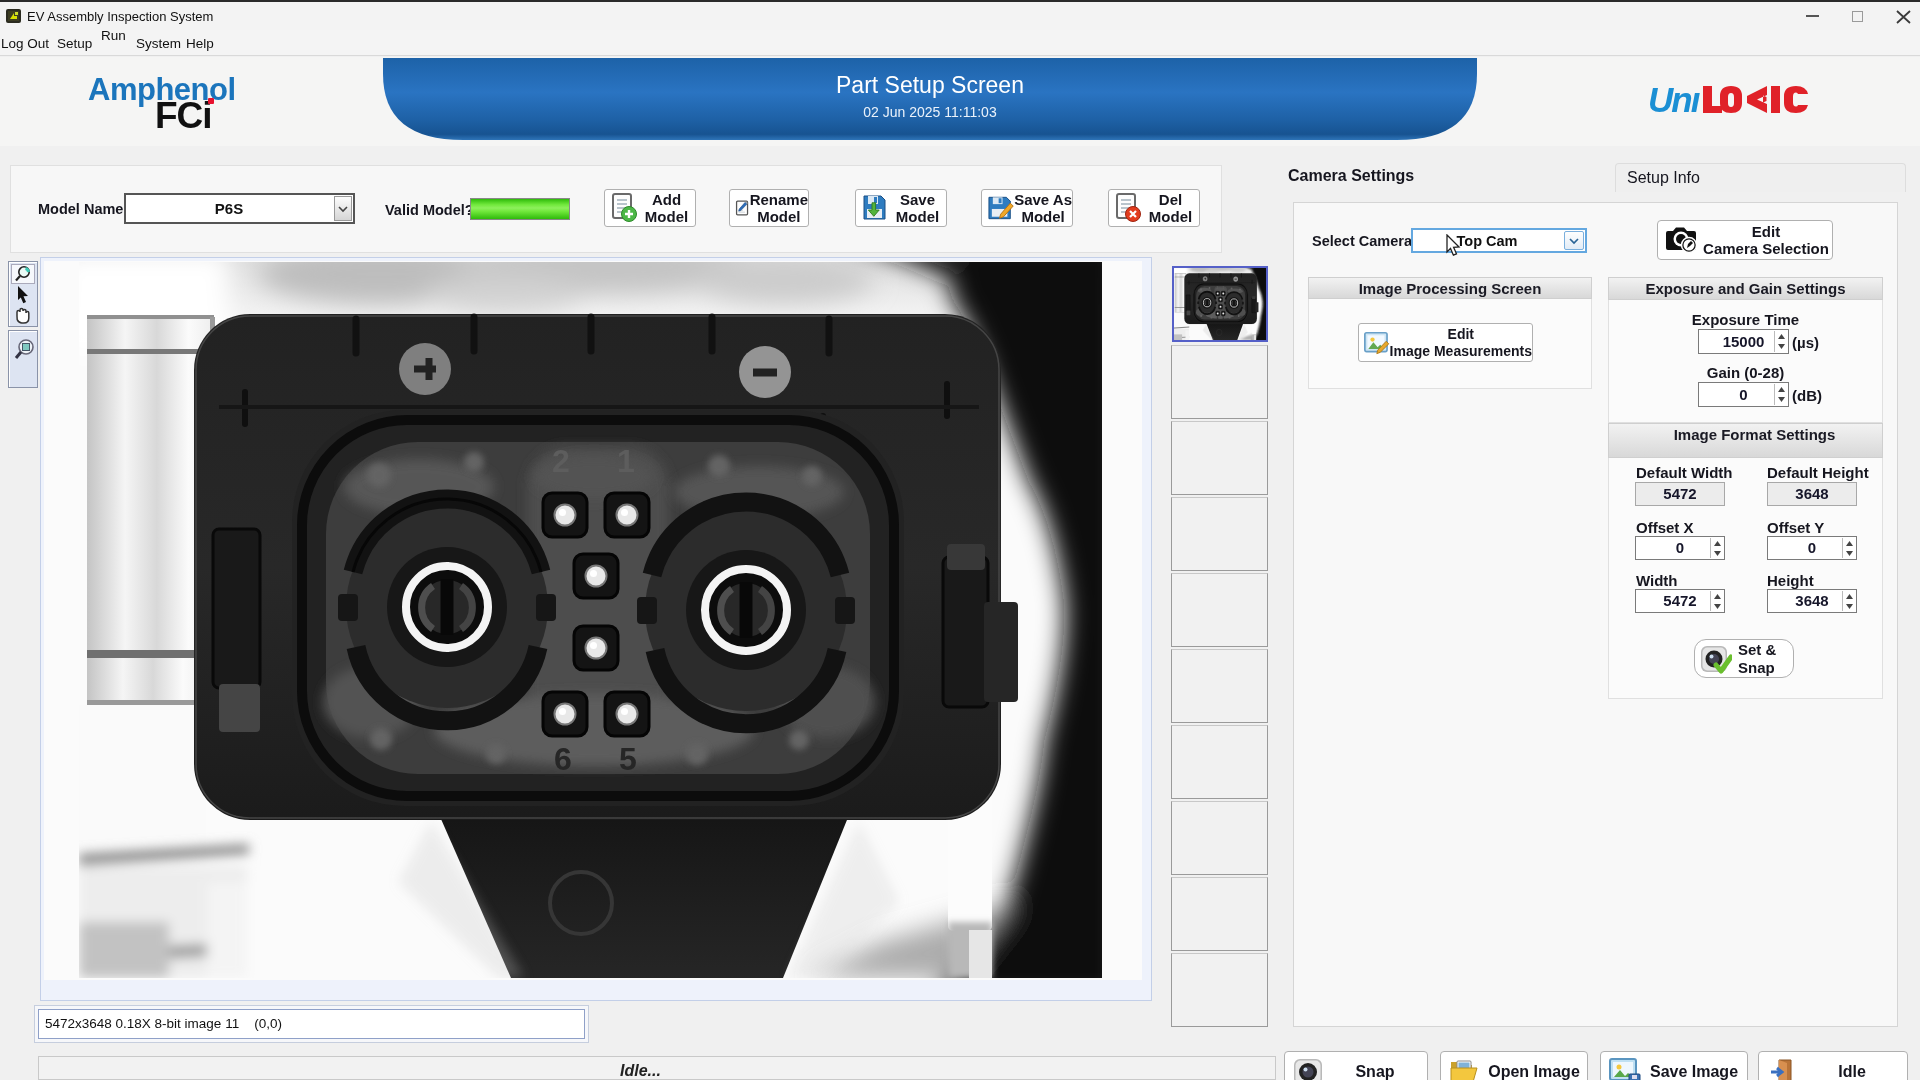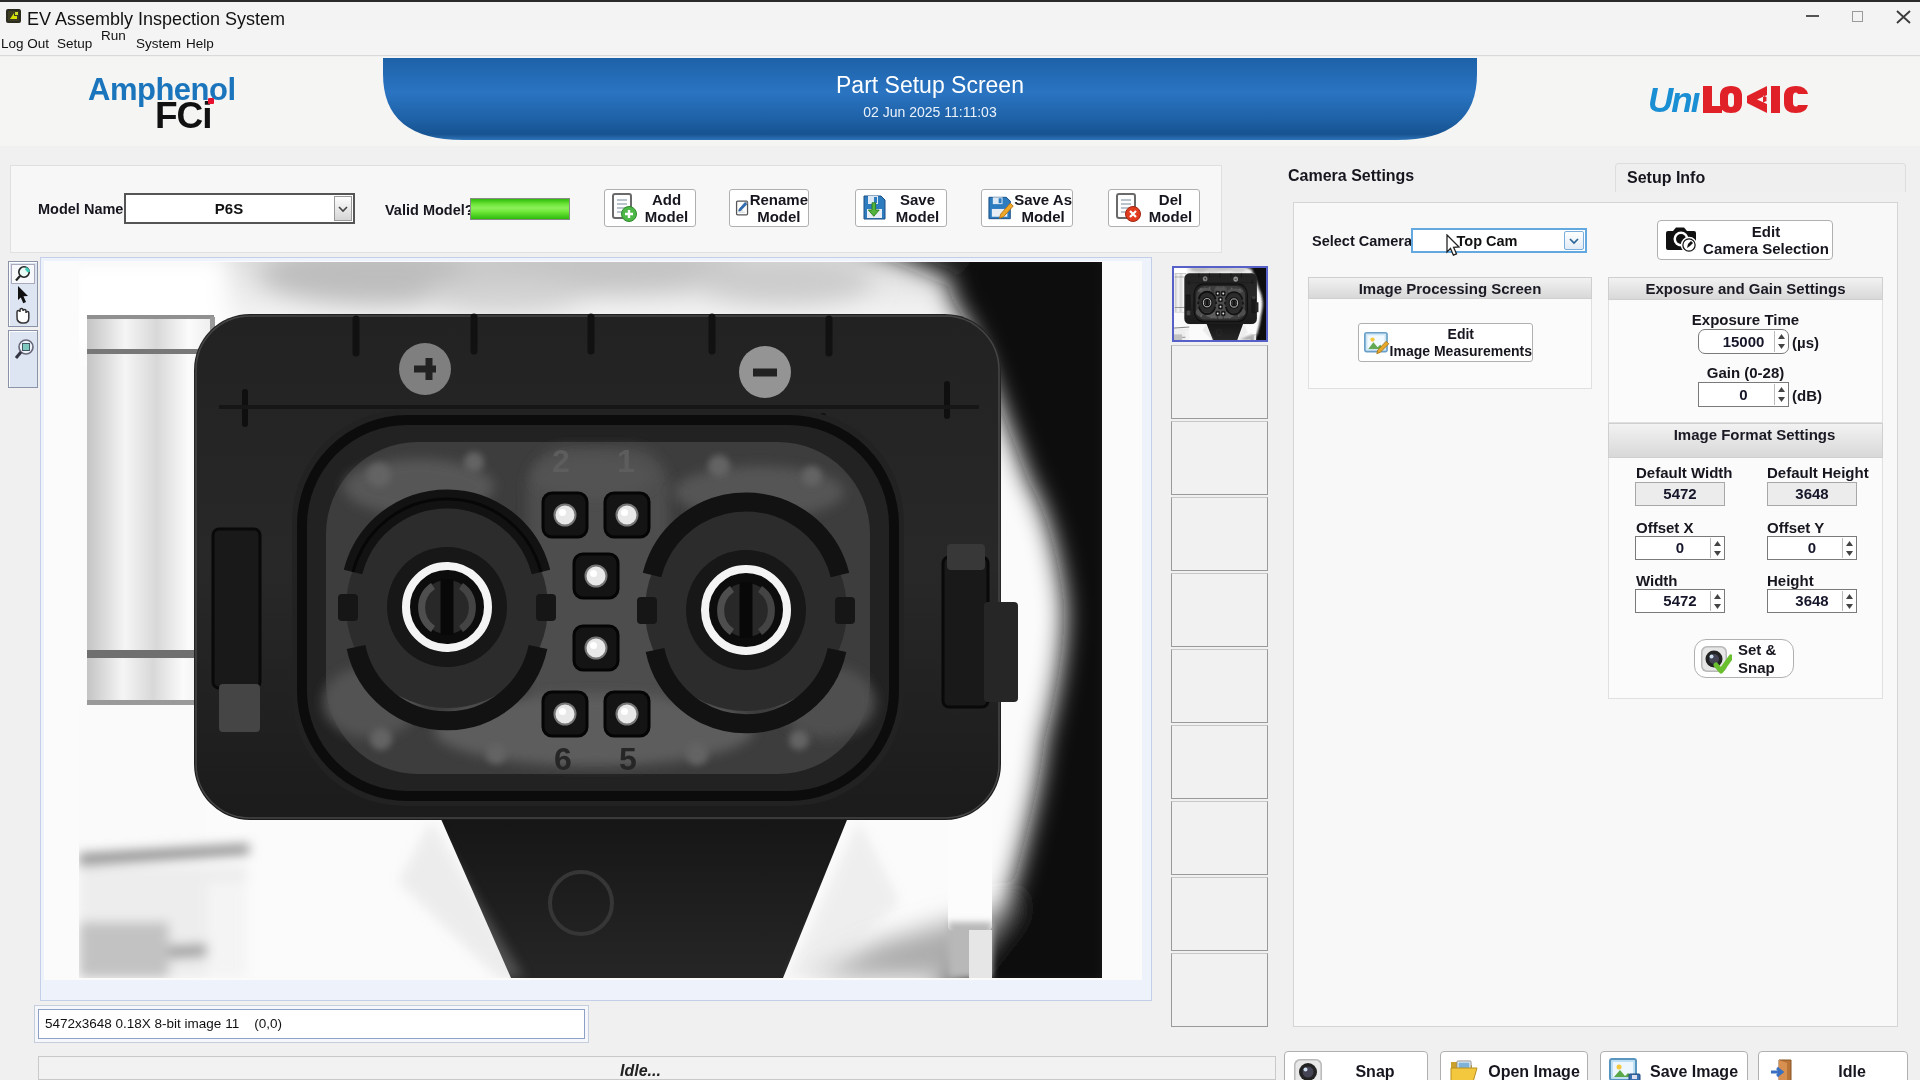--- a/index.html
+++ b/index.html
@@ -27,21 +27,21 @@
 
 <div class="abs" style="left:0;top:0;width:1920px;height:2px;background:#2a2a2a;"></div>
 
 <div class="abs" style="left:0;top:2px;width:1920px;height:28px;background:#f3f3f3;"></div>
 <svg class="abs" style="left:6px;top:8px" width="16" height="16">
   <rect x="0" y="1" width="15" height="14" rx="2" fill="#2b2b20"></rect>
   <rect x="2" y="3" width="11" height="10" fill="#3c3c22"></rect>
   <path d="M4,11 L8,5 L8,8 L11,8 L11,11 Z" fill="#d8e000"></path>
   <rect x="9" y="4" width="3" height="3" fill="#cddc29"></rect>
 </svg>
-<div class="abs" style="left:27px;top:9px;font-size:18px;color:#111;">EV Assembly Inspection System</div>
+<div class="abs" style="left:27px;top:9px;font-size:13px;color:#111;">EV Assembly Inspection System</div>
 
 <div class="abs" style="left:1806px;top:15px;width:13px;height:2px;background:#555;"></div>
 <div class="abs" style="left:1852px;top:11px;width:11px;height:11px;border:1.5px solid #9a9a9a;"></div>
 <svg class="abs" style="left:1896px;top:10px" width="15" height="14">
  <path d="M1,1 L14,13 M14,1 L1,13" stroke="#3a3a3a" stroke-width="1.8"></path>
 </svg>
 
 <div class="abs" style="left:0;top:30px;width:1920px;height:26px;background:#f4f4f4;border-bottom:1px solid #d9d9d9;"></div>
 <div class="abs" style="left:1px;top:36px;font-size:13.5px;color:#111;">Log&nbsp;Out</div>
 <div class="abs" style="left:57px;top:36px;font-size:13.5px;color:#111;">Setup</div>
@@ -416,21 +416,21 @@
   <svg style="margin-left:10px" width="28" height="28" viewBox="0 0 28 28">
     <path d="M10,2 h12 v24 h-12 Z" fill="#b97438" stroke="#8a5424"></path>
     <path d="M10,2 l8,3 v21 l-8,-2 Z" fill="#d89050"></path>
     <path d="M2,14 h9 M8,10 l5,4 -5,4" stroke="#3a70c0" stroke-width="3" fill="none"></path>
   </svg>
   <div class="tx">Idle</div>
 </div>
 
 <div class="abs" style="left:1615px;top:163px;width:291px;height:29px;background:#efefef;border:1px solid #ddd;border-bottom:none;border-radius:4px 4px 0 0;"></div>
 <div class="abs" style="left:1288px;top:167px;font-size:16px;font-weight:bold;color:#16161f;">Camera Settings</div>
-<div class="abs" style="left:1627px;top:169px;font-size:16px;font-weight:bold;color:#16161f;">Setup Info</div>
+<div class="abs" style="left:1627px;top:169px;font-size:16px;font-weight:normal;color:#16161f;">Setup Info</div>
 <div class="abs" style="left:1293px;top:202px;width:605px;height:825px;background:#f8f8f8;border:1px solid #d5d5d5;"></div>
 <div class="abs" style="left:1312px;top:233px;font-size:14.5px;font-weight:bold;color:#16161f;">Select Camera</div>
 <div class="abs" style="left:1411px;top:228px;width:176px;height:25px;background:#fff;border:2px solid #64a8e0;"></div>
 <div class="abs" style="left:1411px;top:233px;width:152px;text-align:center;font-size:14.5px;font-weight:bold;color:#111;">Top Cam</div>
 <div class="abs" style="left:1564px;top:231px;width:20px;height:19px;background:linear-gradient(#fefefe,#e2ecf6);border:1px solid #7aafdd;border-radius:2px;"></div>
 <svg class="abs" style="left:1568px;top:237px" width="12" height="8">
     <path d="M2,2 L6,6 L10,2" stroke="#2a6496" stroke-width="1.7" fill="none"></path>
   </svg>
 <svg class="abs" style="left:1445px;top:234px" width="18" height="26" viewBox="0 0 18 26">
   <path d="M2,1 L14,13 L8.6,13.3 L11.5,19.8 L8.4,21.2 L5.5,14.5 L2,18 Z" fill="#fff" stroke="#222" stroke-width="1.3"></path>
@@ -457,21 +457,21 @@
     <circle cx="10" cy="10" r="2.5" fill="#f3c73e"></circle>
     <path d="M5,21 l6,-8 5,6 3,-3 5,5 Z" fill="#63a852"></path>
     <path d="M26,12 L29,15 L19,25 L15,26.5 L16,22.5 Z" fill="#e8a82c" stroke="#a87414"></path>
   </svg>
   <div class="tx">Edit<br>Image Measurements</div>
 </div>
 
 <div class="abs" style="left:1608px;top:277px;width:275px;height:146px;background:#fbfbfb;border:1px solid #e0e0e0;"></div>
 <div class="hdrbar" style="left:1608px;top:277px;width:275px;height:23px;font-size:15px;line-height:22px;">Exposure and Gain Settings</div>
 <div class="abs" style="left:1608px;top:311px;width:275px;text-align:center;font-size:15px;font-weight:bold;color:#16161f;">Exposure Time</div>
-<div class="spinbox" style="left:1698px;top:329px;width:91px;height:25px;font-size:15px;line-height:23px;border-radius:7px;">15000
+<div class="spinbox" style="left:1698px;top:329px;width:91px;height:25px;font-size:15px;line-height:23px;">15000
   <div class="spinarr">
       <div>
         <svg width="7" height="5">
           <path d="M3.5,0 L7,5 H0 Z" fill="#444"></path>
         </svg>
       </div>
       <div>
         <svg width="7" height="5">
           <path d="M3.5,5 L0,0 H7 Z" fill="#444"></path>
         </svg>

